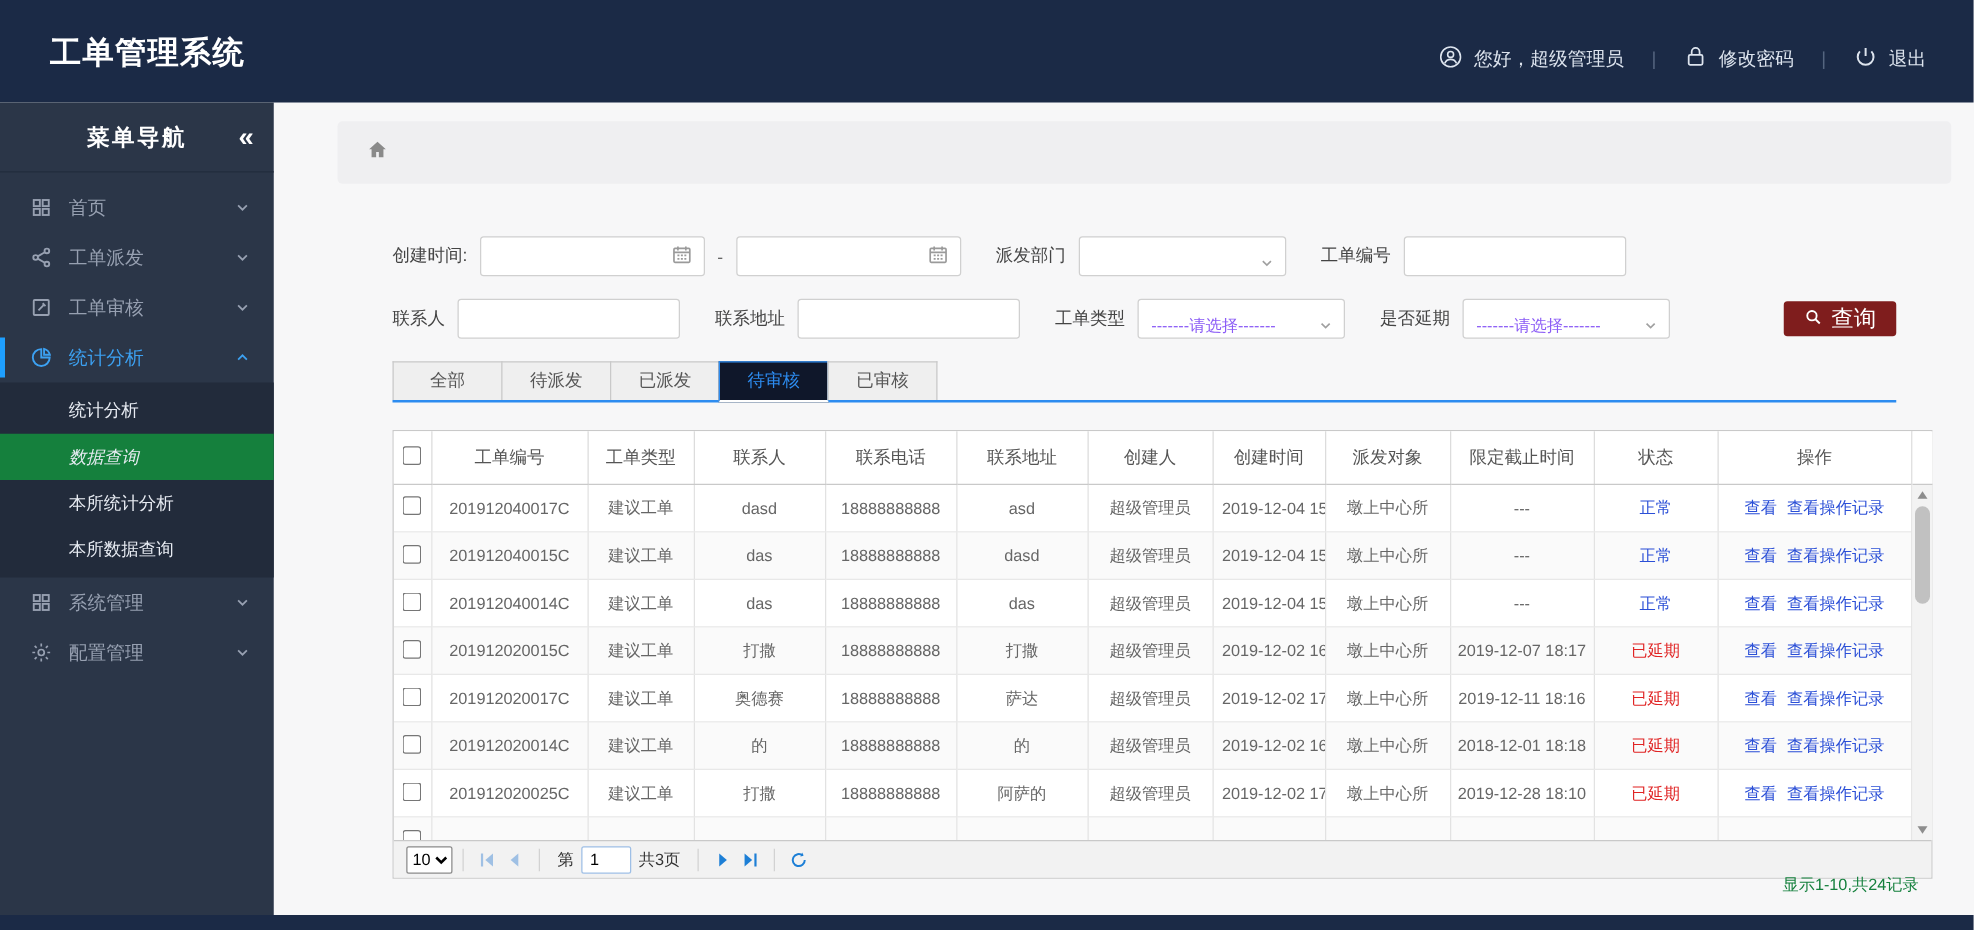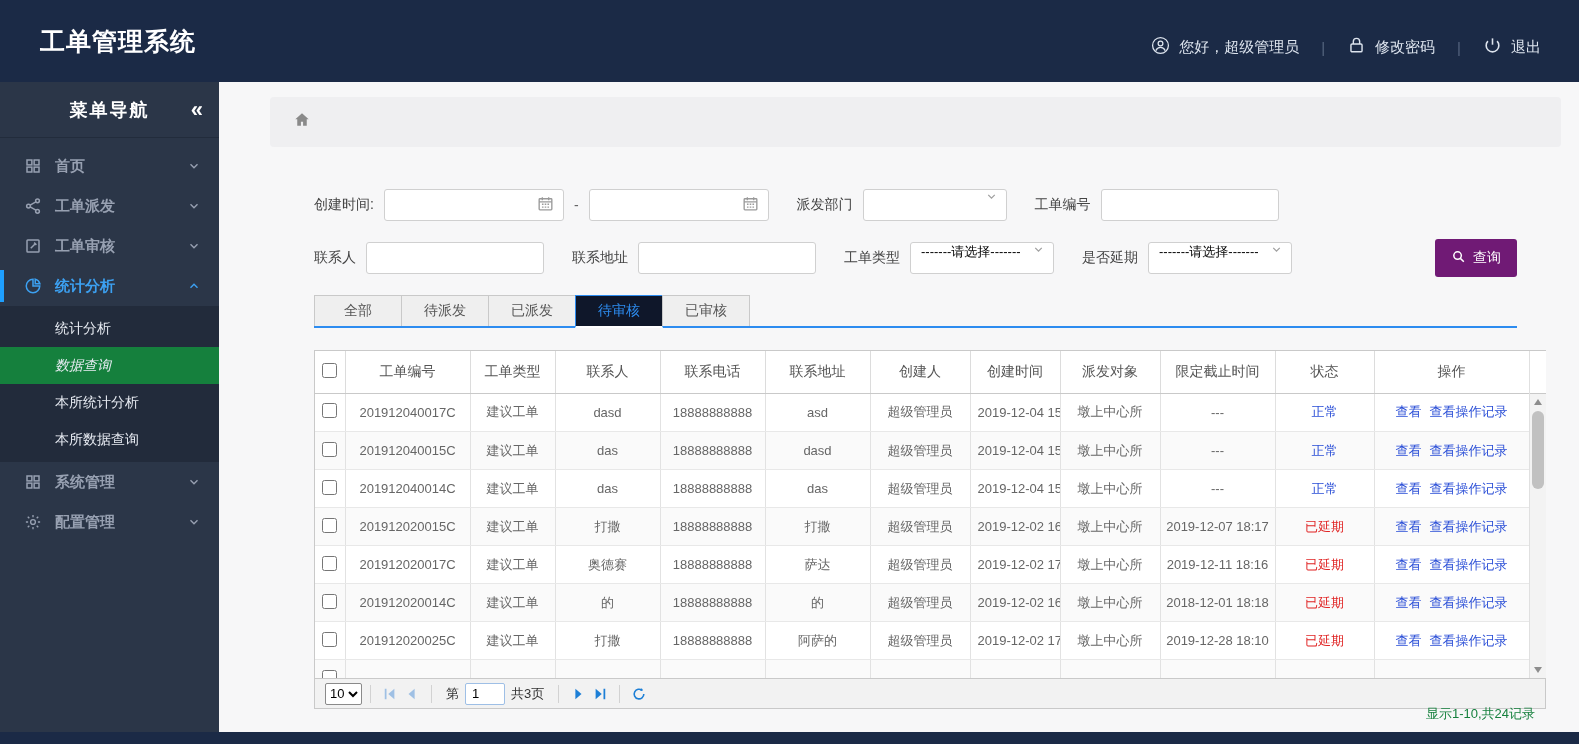--- a/index.html
+++ b/index.html
@@ -21,21 +21,21 @@
 
   
   .sidebar { width:219px; background:#2b3648; flex:none; display:flex; flex-direction:column; }
   .sidebar-head { height:56px; display:flex; align-items:center; justify-content:center;
     position:relative; border-bottom:1px solid #222c3c; }
   .sidebar-title { color:#fff; font-size:18px; font-weight:bold; letter-spacing:2px; }
   .collapse-icon { position:absolute; right:16px; color:#fff; font-size:22px; font-weight:bold;
     cursor:pointer; line-height:1; }
   .menu { padding-top:8px; }
   .menu-item { height:40px; display:flex; align-items:center; padding:0 18px 0 24px;
-    color:#97a0b1; font-size:15px; cursor:pointer; position:relative;font-weight:bold; }
+    color:#97a0b1; font-size:15px; cursor:pointer; position:relative; }
   .menu-item .mi-icon { width:18px; height:18px; margin-right:13px; display:inline-flex; }
   .menu-item .mi-icon svg { width:18px; height:18px; }
   .menu-item .mi-label { flex:1; }
   .menu-item .mi-chevron { width:14px; height:14px; display:inline-flex; }
   .menu-item .mi-chevron svg { width:14px; height:14px; }
   .menu-item.expanded { color:#3ca1f2; }
   .menu-item.expanded::before { content:""; position:absolute; left:0; top:4px; bottom:4px;
     width:4px; background:#1e9fff; }
   .submenu { background:#222b3b; padding:4px 0; }
   .submenu-item { height:37px; line-height:37px; padding-left:55px; color:#e8ecf3;
@@ -50,28 +50,28 @@
   .inner { padding:0 62px 0 62px; }
 
   
   .filters { margin-top:42px; }
   .f-row { display:flex; align-items:center; margin-bottom:18px; font-size:14px; color:#444; }
   .f-label { margin-right:10px; white-space:nowrap; }
   .t-input { height:32px; background:#fff; border:1px solid #d0d0d0; border-radius:3px; }
   .date-box { width:180px; display:flex; align-items:center; justify-content:flex-end; padding-right:8px; }
   .date-box svg { width:19px; height:19px; color:#9a9a9a; }
   .dash { margin:0 10px; color:#666; }
-  .sel-box { width:144px; display:flex; align-items:flex-start; justify-content:space-between;
-    padding:0 8px 0 10px; color:#000000; font-size:13px; cursor:pointer; }
+  .sel-box { width:166px; display:flex; align-items:flex-end; justify-content:space-between;
+    padding:0 8px 0 10px; color:#8b5cf6; font-size:13px; cursor:pointer; }
   .sel-box svg { width:13px; height:13px; color:#a0a0a0; flex:none; }
   .txt-input { width:178px; padding:0 8px; font-size:13px; color:#333;
     font-family:"Liberation Sans","DejaVu Sans",sans-serif; }
   .gap-l { margin-left:28px; }
-  .search-btn { margin-left:auto; height:38px; padding:0 16px; background:#701a75; color:#fff;
-    border:none; border-radius:3px; font-size:14px; display:flex; align-items:center; gap:7px;
+  .search-btn { margin-left:auto; height:28px; padding:0 16px; background:#7f1d1d; color:#fff;
+    border:none; border-radius:3px; font-size:18px; display:flex; align-items:center; gap:7px;
     cursor:pointer; font-family:inherit; }
   .search-btn svg { width:15px; height:15px; }
 
   
   .tabs { margin-top:2px; display:flex; border-bottom:2px solid #2d8cf0; }
   .tab { min-width:88px; height:31px; display:flex; align-items:center; justify-content:center;
     background:#efefef; border:1px solid #c9c9c9; border-bottom:none; margin-right:-1px;
     color:#555; font-size:14px; cursor:pointer; }
   .tab.active { background:#0f172a; border-color:#2d8cf0; color:#2d8cf0;
     border-bottom:2px solid #fff; margin-bottom:-2px; height:33px; }

